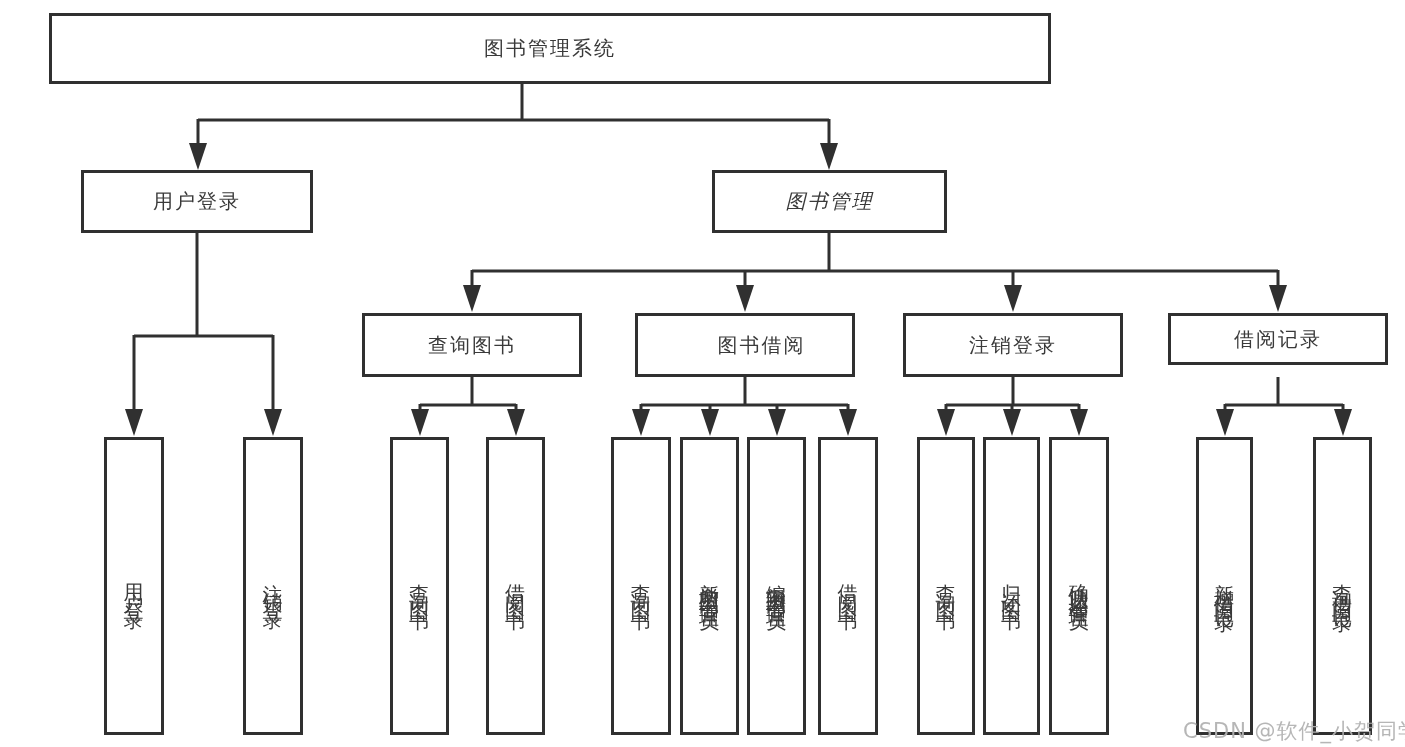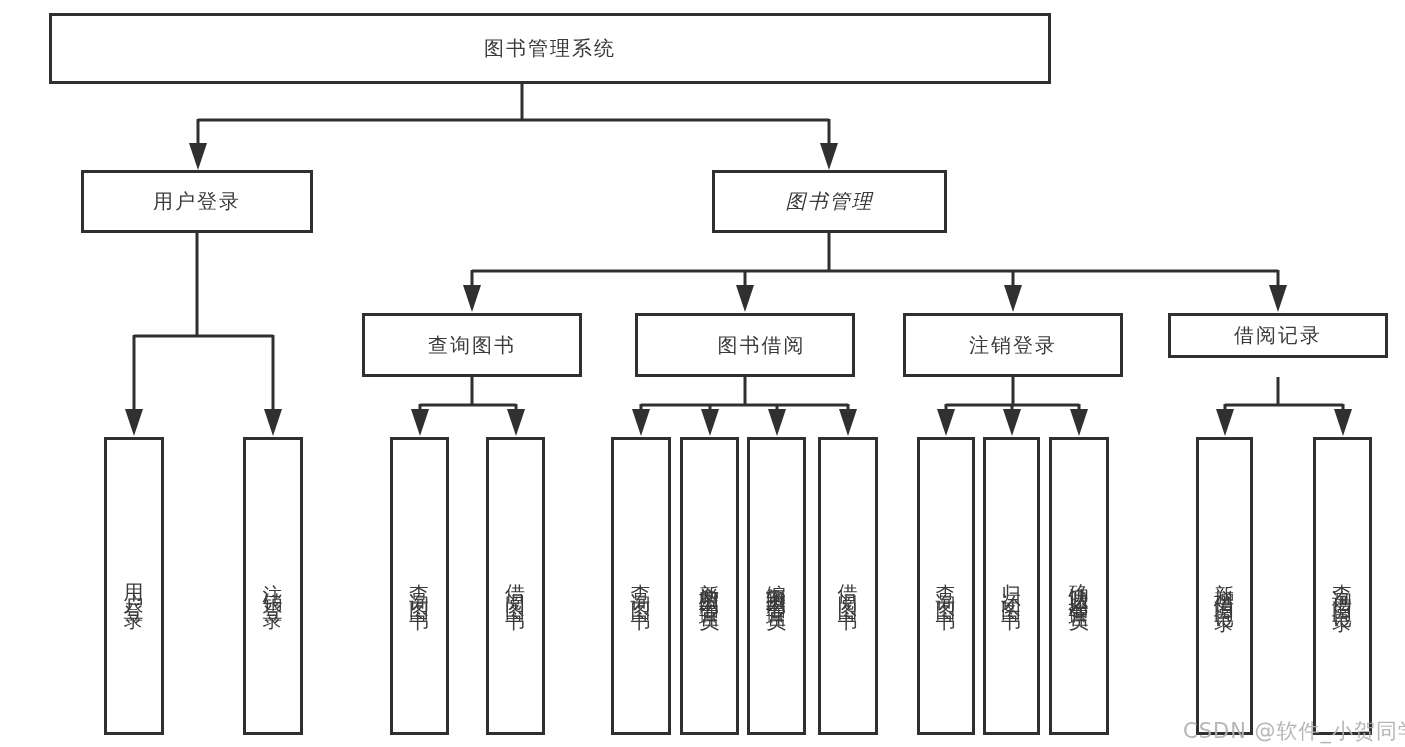--- a/index.html
+++ b/index.html
@@ -33,21 +33,21 @@
   }
   
   #n-root{left:21px;top:13px;width:1002px;height:71px;margin-left:28px;}
   
   #n-user-login{left:81px;top:170px;width:232px;height:63px;}
   #n-book-mgmt{left:712px;top:170px;width:235px;height:63px;font-style:italic;}
   
   #n-new-book{left:362px;top:313px;width:220px;height:64px;}
   #n-book-borrow{left:635px;top:313px;width:220px;height:64px;padding-left:33px;}
   #n-current-borrow{left:903px;top:313px;width:220px;height:64px;}
-  #n-borrow-record{left:1168px;top:313px;width:220px;height:45px;}
+  #n-borrow-record{left:1168px;top:313px;width:220px;height:52px;}
   
   .leaf{top:437px;height:298px;}
   #lf-user-login{left:104px;width:60px;}
   #lf-logout{left:243px;width:60px;}
   #lf-query-book-1{left:390px;width:59px;}
   #lf-borrow-book-1{left:486px;width:59px;}
   #lf-query-book-2{left:611px;width:60px;}
   #lf-add-book{left:680px;width:59px;letter-spacing:4px;}
   #lf-edit-book{left:747px;width:59px;letter-spacing:4px;}
   #lf-borrow-book-2{left:818px;width:60px;}

